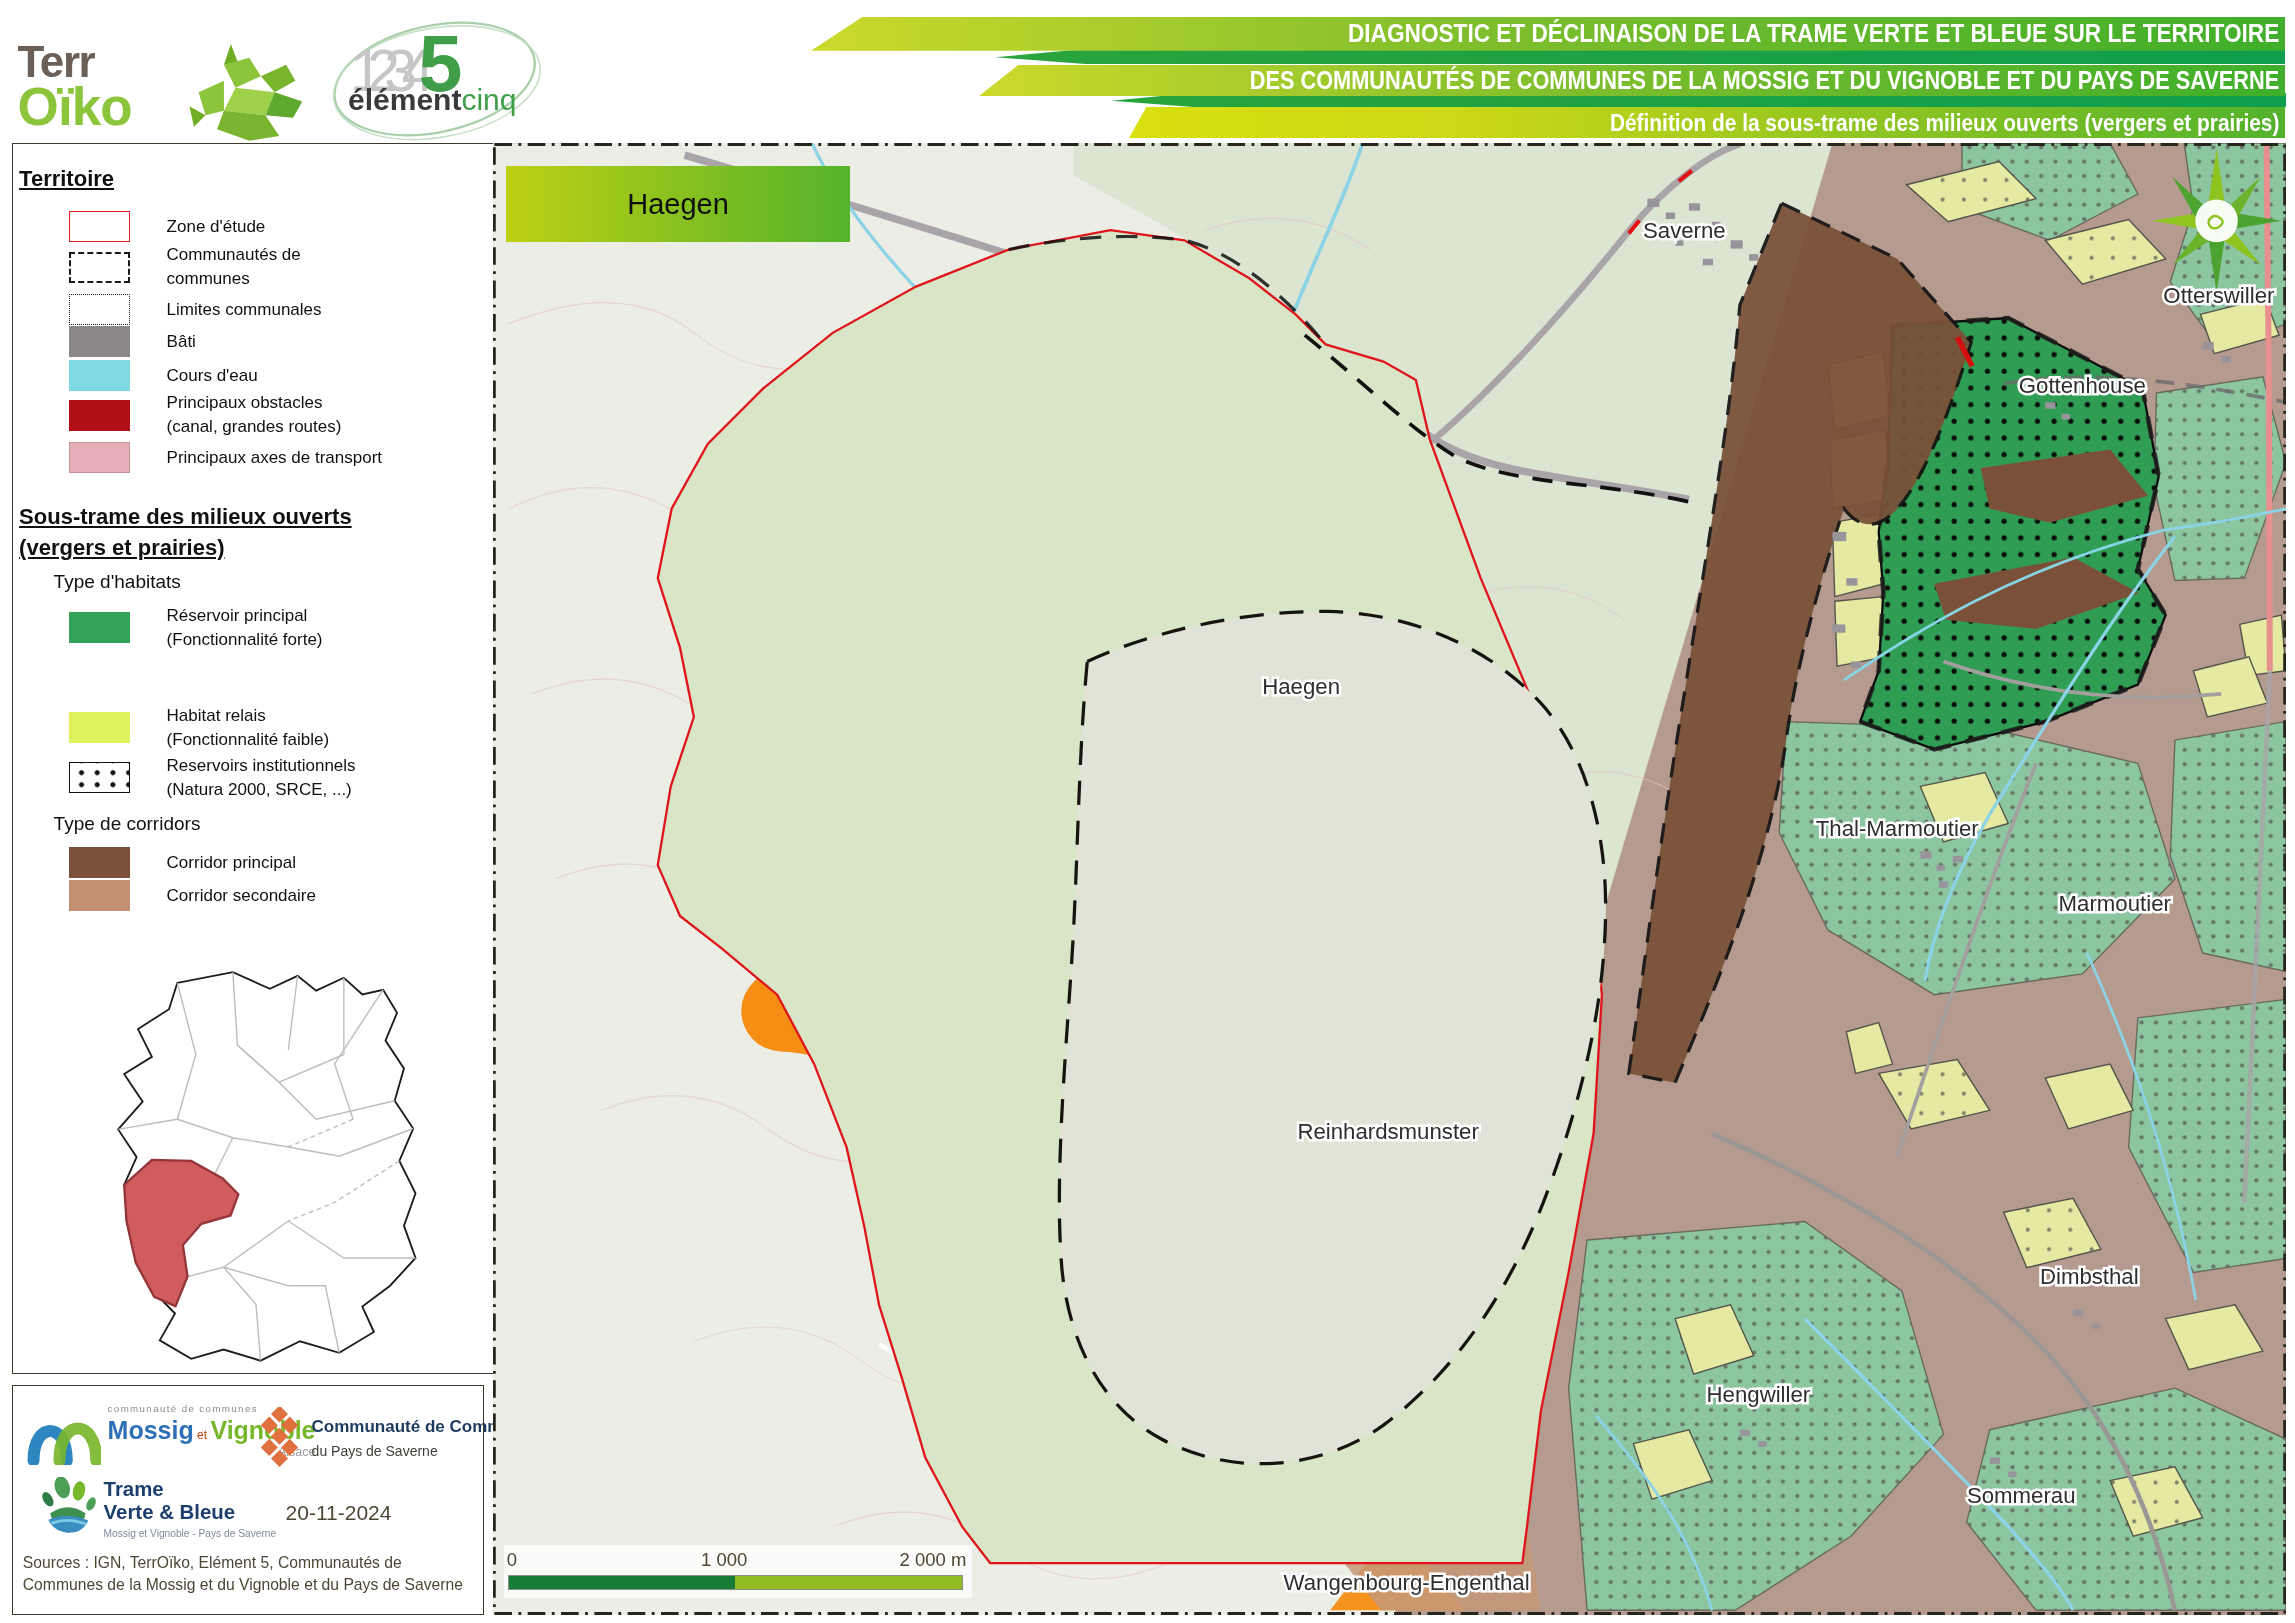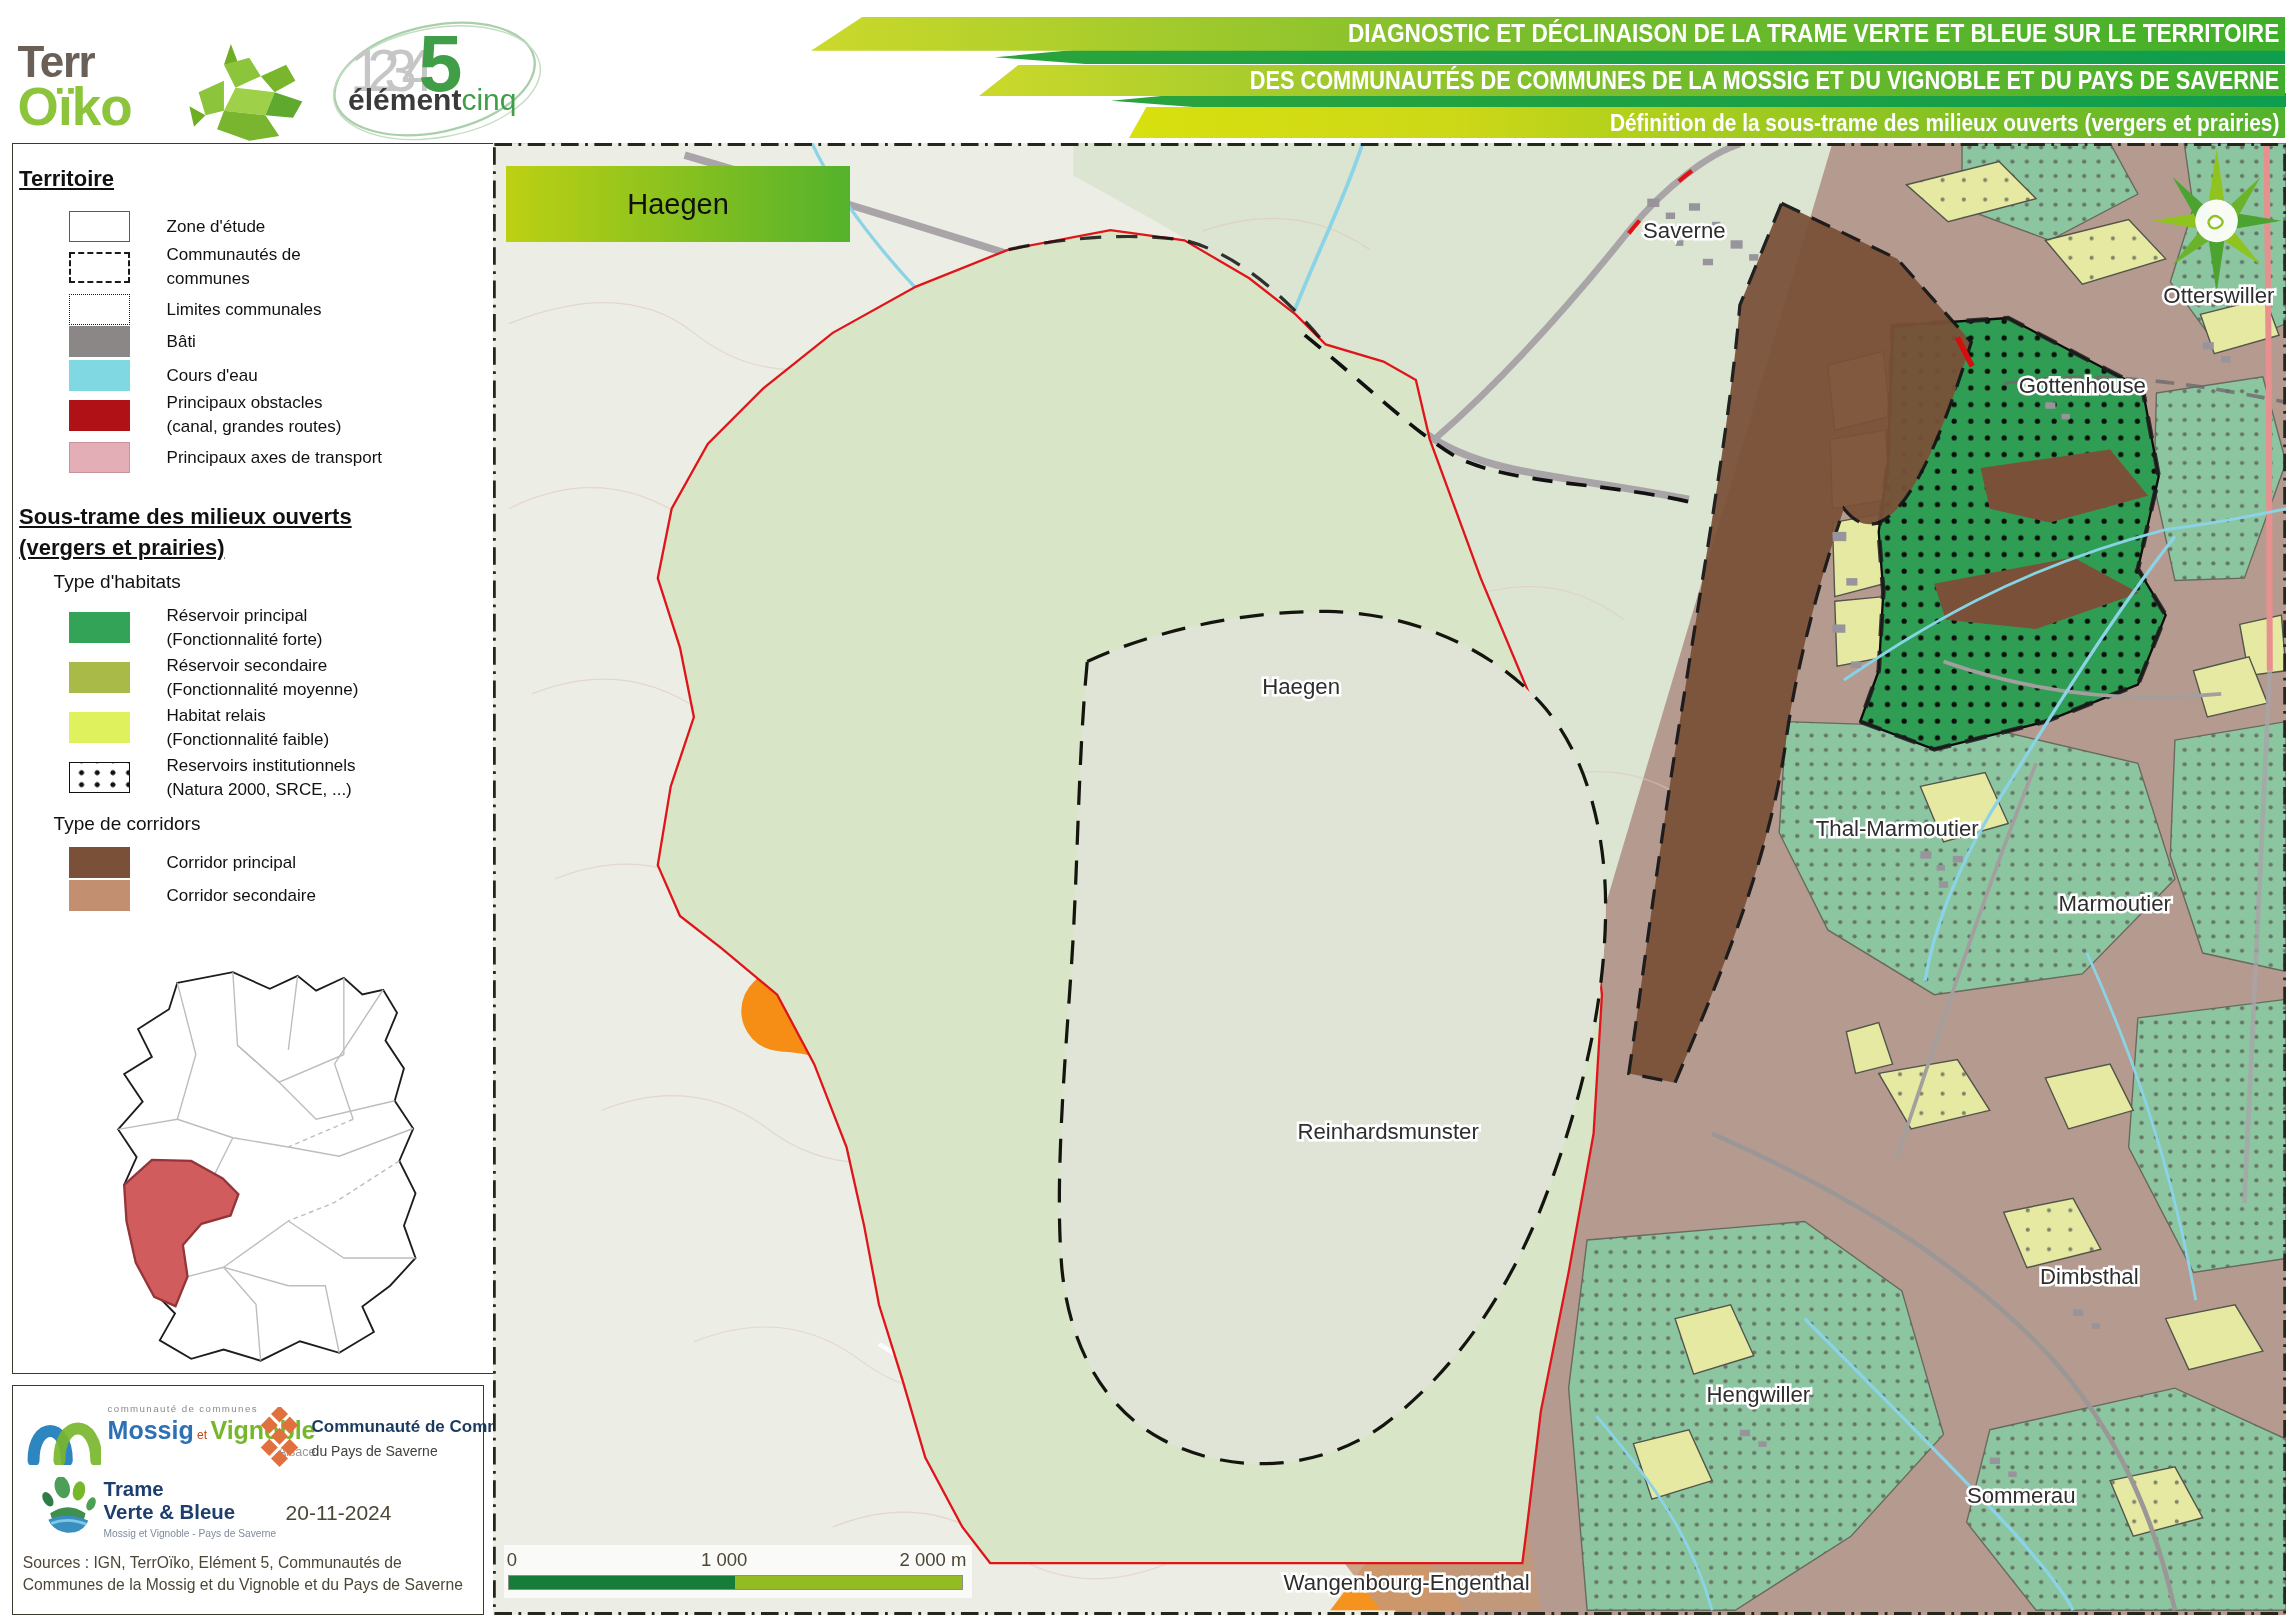--- a/index.html
+++ b/index.html
@@ -159,27 +159,20 @@
       <div>Sous-trame des milieux ouverts</div>
       <div>(vergers et prairies)</div>
     </div>
     <div class="lsub" style="top:427px;">Type d'habitats</div>
 
     <div class="lrow" style="top:459px;height:49px;">
       <div class="sw sw-resprin"></div>
       <div class="lbl">
           <div>Réservoir principal</div>
           <div>(Fonctionnalité forte)</div>
-        </div>
-    </div>
-    <div class="lrow" style="top:509px;height:49px;">
-      <div class="sw sw-ressec"></div>
-      <div class="lbl">
-          <div>Réservoir secondaire</div>
-          <div>(Fonctionnalité moyenne)</div>
         </div>
     </div>
     <div class="lrow" style="top:559px;height:49px;">
       <div class="sw sw-habrel"></div>
       <div class="lbl">
           <div>Habitat relais</div>
           <div>(Fonctionnalité faible)</div>
         </div>
     </div>
     <div class="lrow" style="top:609px;height:49px;">

